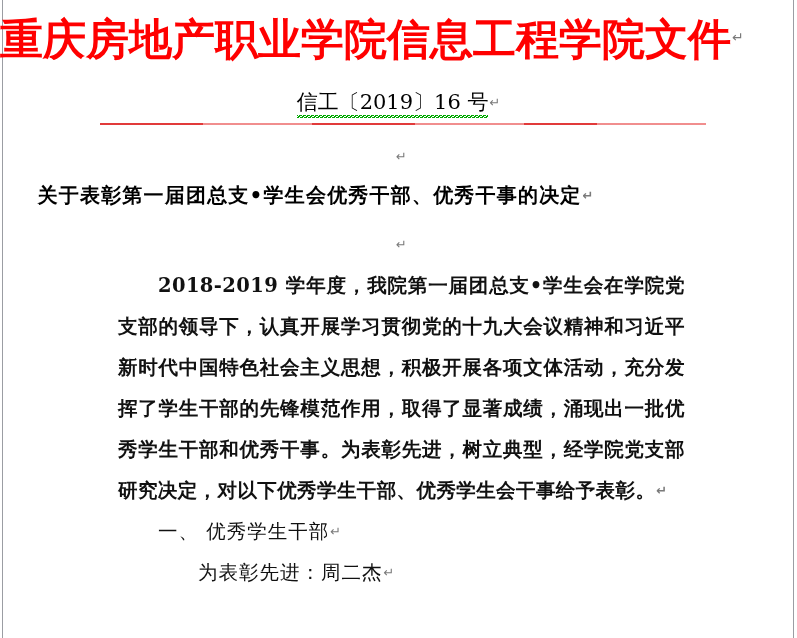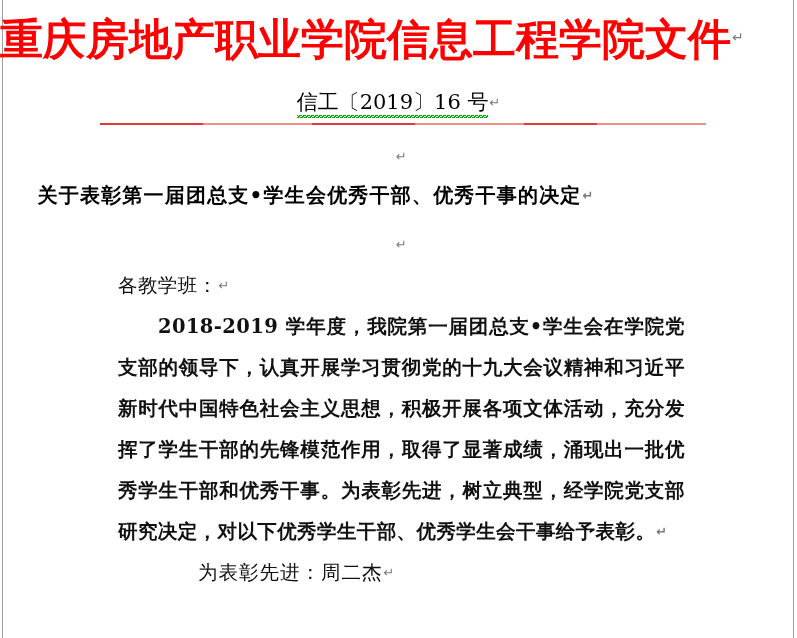--- a/index.html
+++ b/index.html
@@ -172,22 +172,22 @@
 
   <span class="float-pilcrow" style="left:396px; top:150px;">↵</span>
   <span class="float-pilcrow" style="left:396px; top:238px;">↵</span>
 
   <div id="doc-title">
     <span>关于表彰第一届团总支•学生会优秀干部、优秀干事的决定</span><span class="pilcrow">↵</span>
   </div>
 
   <div id="body-block">
 
-    <p class="para salutation"><span>各教学班：</span><span class="pilcrow">↵</span></p>
 
     <p class="para indent2"><span>2018-2019 学年度，我院第一届团总支•学生会在学院党支部的领导下，认真开展学习贯彻党的十九大会议精神和习近平新时代中国特色社会主义思想，积极开展各项文体活动，充分发挥了学生干部的先锋模范作用，取得了显著成绩，涌现出一批优秀学生干部和优秀干事。为表彰先进，树立典型，经学院党支部研究决定，对以下优秀学生干部、优秀学生会干事给予表彰。</span><span class="pilcrow">↵</span></p>
 
+    <p class="para listitem"><span>一、 优秀学生干部</span><span class="pilcrow">↵</span></p>
 
     <p class="para subitem"><span>为表彰先进：周二杰</span><span class="pilcrow">↵</span></p>
 
   </div>
 
 </div>
 
 </body></html>

